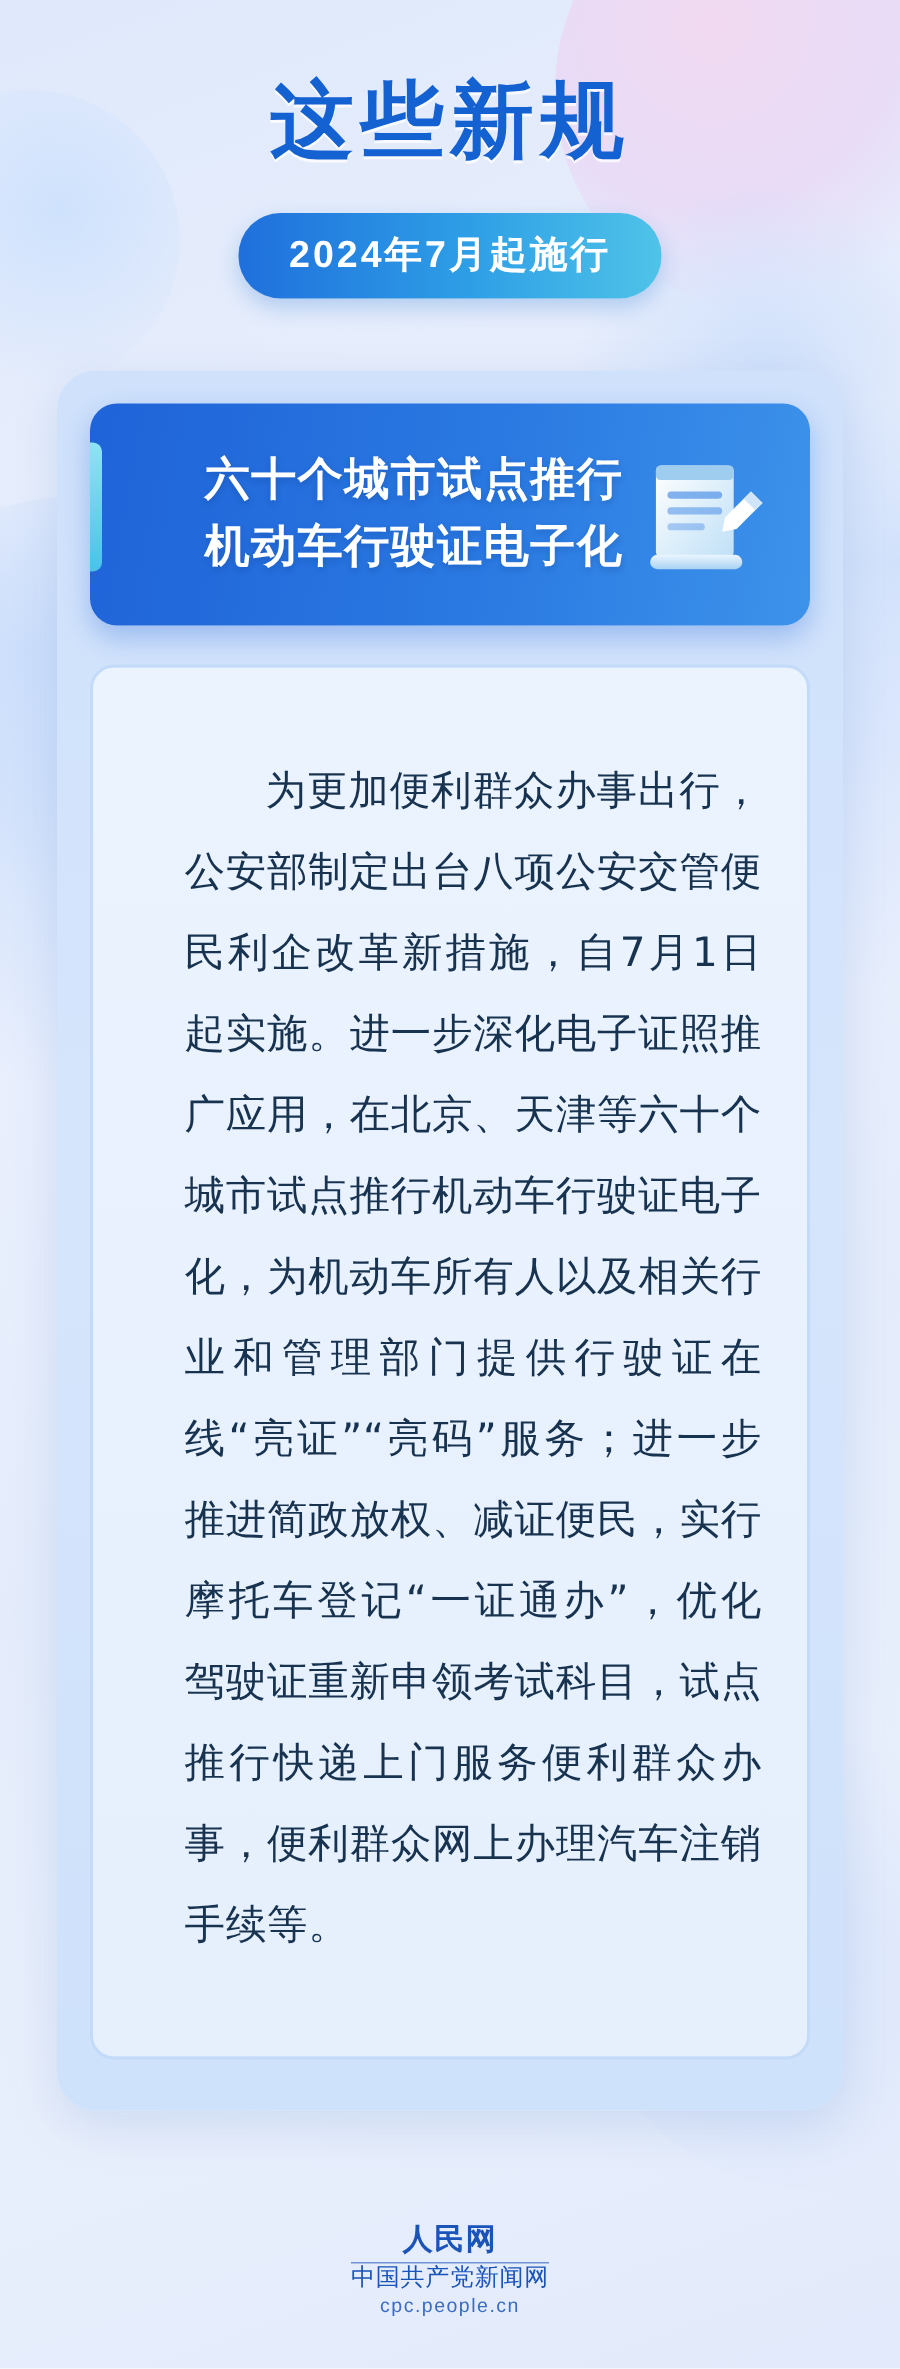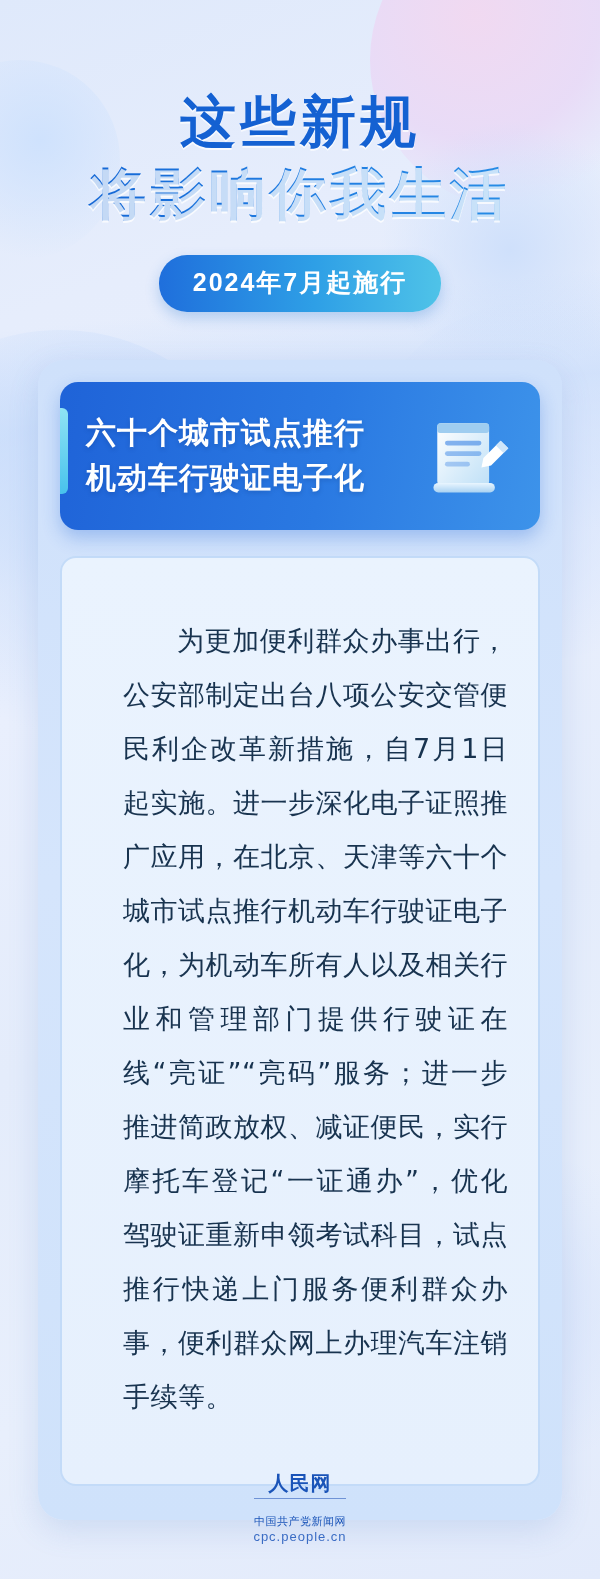--- a/index.html
+++ b/index.html
@@ -57,21 +57,21 @@
     height: 260px;
     top: 300px;
     background: linear-gradient(180deg, rgba(197,219,250,0) 0%, rgba(191,215,250,.55) 40%, rgba(205,224,251,0) 100%);
     transform: skewY(-6deg);
     pointer-events: none;
   }
 
   
   .header {
     position: relative;
-    padding-top: 86px;
+    padding-top: 44px;
     text-align: center;
     z-index: 2;
   }
   .title-line {
     font-size: 56px;
     font-weight: bold;
     letter-spacing: 4px;
     line-height: 1.28;
     color: #1461d2;
     text-shadow: 0 2px 0 rgba(255,255,255,.75);
@@ -105,20 +105,21 @@
     padding: 22px 22px 34px;
     box-shadow: 0 10px 30px rgba(90,135,200,.18);
   }
   .card-head {
     position: relative;
     background: linear-gradient(100deg, #1f63d8 0%, #2a79e2 55%, #3d93ea 100%);
     border-radius: 18px;
     padding: 28px 26px 30px;
     overflow: hidden;
     box-shadow: 0 8px 18px rgba(31,99,216,.3);
+    text-align: center;
   }
   .accent-bar {
     position: absolute;
     left: 0; top: 26px;
     width: 8px; height: 86px;
     background: linear-gradient(180deg, #8fe3f4, #48c2ec);
     border-radius: 0 6px 6px 0;
   }
   .card-head-title {
     color: #ffffff;
@@ -176,25 +177,25 @@
     align-items: center;
     line-height: 1.25;
   }
   .logo-people-cn {
     font-size: 20px;
     font-weight: bold;
     color: #1a54b8;
     letter-spacing: 1px;
   }
   .logo-people-sub {
-    font-size: 11px;
+    font-size: 16px;
     color: #1a54b8;
     letter-spacing: .5px;
     border-top: 1px solid #6f93d6;
-    padding-top: 16px;
+    padding-top: 0;
     margin-top: 2px;
   }
   .logo-people-url {
     font-size: 13px;
     color: #3a6cc4;
     letter-spacing: 1px;
   }
   .logo-xuexi {
     display: flex;
     align-items: center;
@@ -224,21 +225,20 @@
 <div class="blob blob-a"></div>
 <div class="blob blob-b"></div>
 <div class="blob blob-c"></div>
 <div class="wave"></div>
 <div class="blob blob-d"></div>
 <div class="blob blob-e"></div>
 <div class="blob blob-f"></div>
 
 <div class="header">
   <div class="title-line">这些新规</div>
-  <div class="title-line title-line-2">将影响你我生活</div>
   <div class="date-pill">2024年7月起施行</div>
 </div>
 
 <div class="card">
   <div class="card-head">
     <div class="accent-bar"></div>
     <div class="card-head-title">六十个城市试点推行<br>机动车行驶证电子化</div>
     <span class="doc-icon">
       <svg viewBox="0 0 100 100" width="96" height="96">
         <defs>

